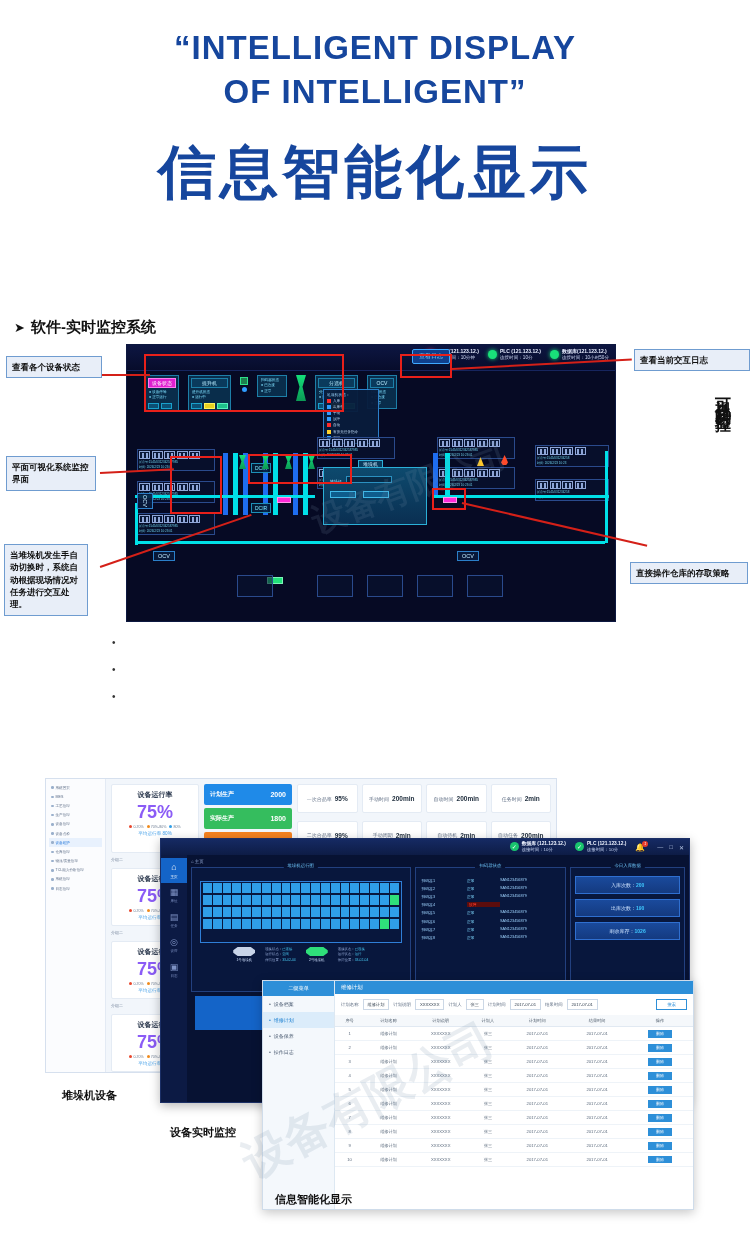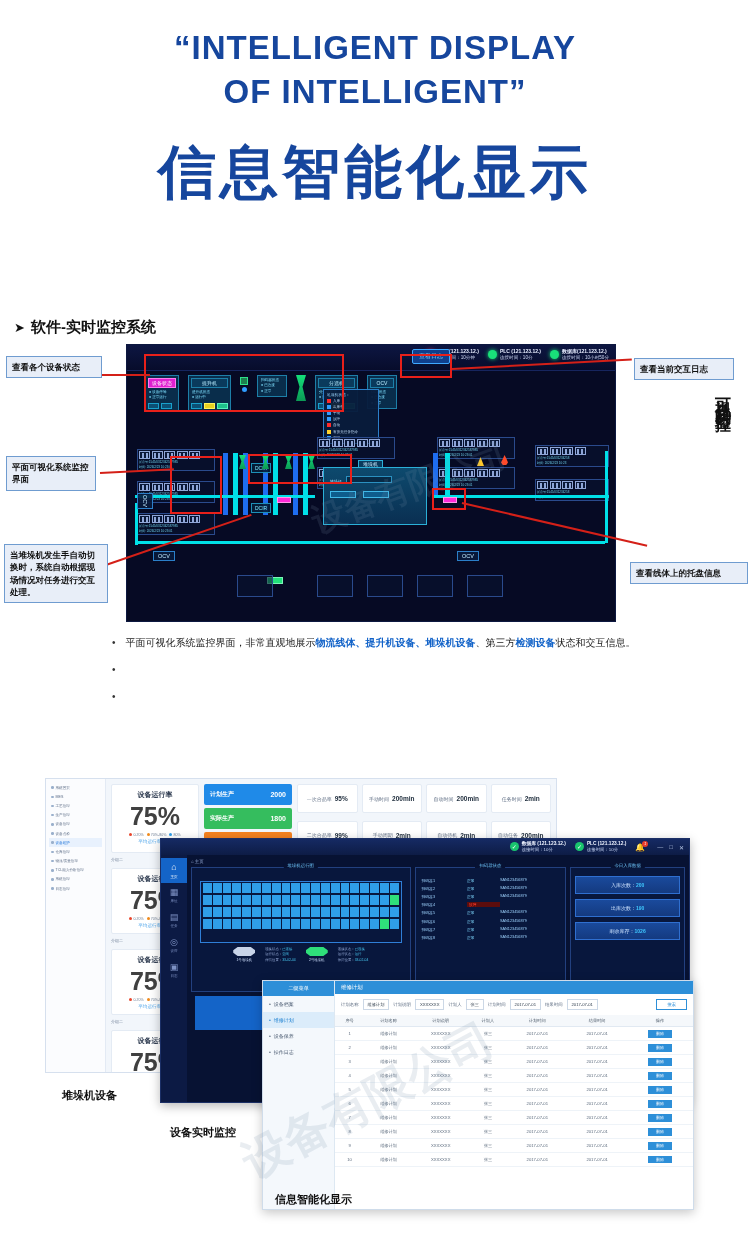--- a/index.html
+++ b/index.html
@@ -176,21 +176,21 @@
   .ds-i { font-size: 3.6px; color: #5a6b85; padding: 2.6px 2px; display: flex; align-items: center; gap: 2px; }
   .ds-i.act { background: #e8f1fd; color: #1870d8; }
   .ds-dot { width: 2.5px; height: 2.5px; border-radius: 50%; background: #9ab0cc; }
   .dash-main { flex: 1; padding: 5px; }
   .kpi-top { display: flex; gap: 5px; }
   .gauge {
     width: 88px; background: #fff; border: 1px solid #e4ebf4; border-radius: 2px;
     padding: 5px 4px; text-align: center;
   }
   .g-t { font-size: 7px; color: #2d3a4f; font-weight: bold; }
-  .g-v { font-size: 25px; color: #404040; font-weight: bold; margin: 2px 0; text-align: center; }
+  .g-v { font-size: 18px; color: #8b5cf6; font-weight: bold; margin: 2px 0; text-align: center; }
   .g-leg { font-size: 3.6px; color: #6a7a90; display: flex; justify-content: center; gap: 3px; }
   .g-leg i { width: 3px; height: 3px; border-radius: 50%; display: inline-block; margin-right: 1px; }
   .g-foot { font-size: 4.6px; color: #2d3a4f; margin-top: 2px; }
   .g-foot span { color: #3f9de8; }
   .pill-col { display: flex; flex-direction: column; gap: 3px; }
   .pill {
     width: 88px; height: 21px; border-radius: 2px; color: #fff;
     display: flex; align-items: center; justify-content: space-between;
     padding: 0 6px; font-size: 6px; font-weight: bold;
   }
@@ -579,31 +579,30 @@
   <div class="hl-red" style="left:170px;top:112px;width:52px;height:58px"></div>
 
   <div class="lead" style="left:100px;top:30px;width:50px"></div>
   <div class="lead" style="left:100px;top:128px;width:74px;transform:rotate(-3deg)"></div>
   <div class="lead" style="left:100px;top:222px;width:160px;transform:rotate(-19deg)"></div>
   <div class="lead" style="left:452px;top:24px;width:180px;transform:rotate(-3deg)"></div>
   <div class="lead" style="left:462px;top:158px;width:190px;transform:rotate(13deg)"></div>
 
   <div class="callout" style="left:6px;top:12px;width:96px">查看各个设备状态</div>
   <div class="callout" style="left:6px;top:112px;width:90px">平面可视化系统监控界面</div>
-  <div class="callout" style="left:4px;top:200px;width:104px">当堆垛机发生手自动切换时，系统自动根据现场情况对任务进行交互处理。</div>
-  <div class="callout" style="left:634px;top:14px;width:100px">查看当前交互日志</div>
-  <div class="callout" style="left:630px;top:218px;width:118px">查看线体上的托盘信息</div>
+  <div class="callout" style="left:4px;top:200px;width:84px">当堆垛机发生手自动切换时，系统自动根据现场情况对任务进行交互处理。</div>
+  <div class="callout" style="left:634px;top:5px;width:116px">查看当前交互日志</div>
+  <div class="callout" style="left:630px;top:218px;width:118px">直接操作仓库的存取策略</div>
 </div>
 
 <div class="vert-title">可视化实时监控</div>
 
 <div class="bullets">
   <div class="bl">
     <span class="dot">•</span>
-    <span><span>平面可视化系统监控界面，非常直观地展示</span><b>物流线体、提升机设备、堆垛机设备</b><span>、第三方</span><b>检测设备</b><span>状态和交互信息。</span></span>
   </div>
   <div class="bl">
     <span class="dot">•</span>
   </div>
   <div class="bl">
     <span class="dot">•</span>
   </div>
 </div>
 
 <div class="bottom">

